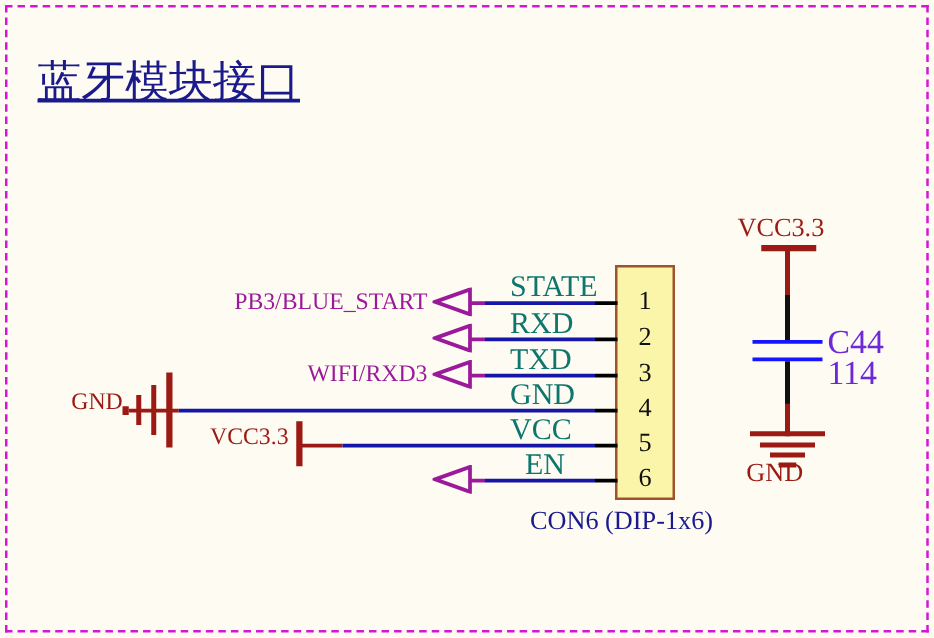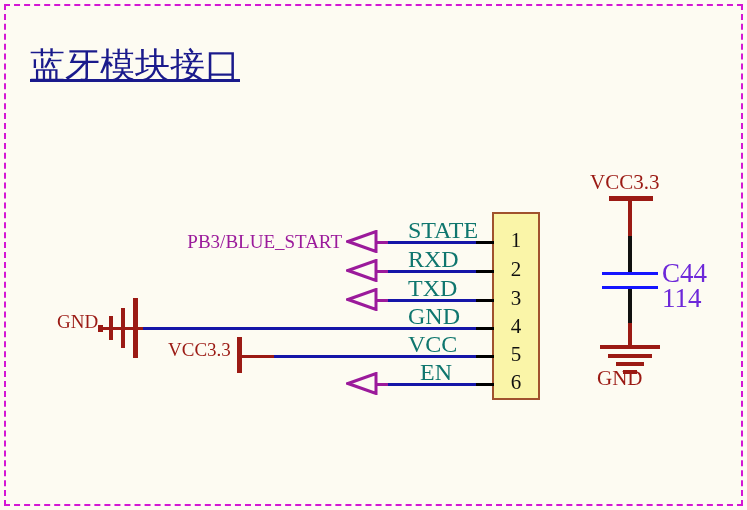--- a/index.html
+++ b/index.html
@@ -73,20 +73,21 @@
 
   <div id="conn-box"></div>
 
   <div class="pin-num" style="top:230px">1</div>
   <div class="pin-num" style="top:259px">2</div>
   <div class="pin-num" style="top:288px">3</div>
   <div class="pin-num" style="top:316px">4</div>
   <div class="pin-num" style="top:344px">5</div>
   <div class="pin-num" style="top:372px">6</div>
 
+  <div class="txt" id="con-caption">CON6 (DIP-1x6)</div>
 
   <div class="pin-name" style="left:408px;top:218px">STATE</div>
   <div class="pin-name" style="left:408px;top:247px">RXD</div>
   <div class="pin-name" style="left:408px;top:276px">TXD</div>
   <div class="pin-name" style="left:408px;top:304px">GND</div>
   <div class="pin-name" style="left:408px;top:332px">VCC</div>
   <div class="pin-name" style="left:420px;top:360px">EN</div>
 
   <div class="wire w-purple" style="left:376px;top:241px;width:12px"></div>
   <div class="wire w-blue" style="left:388px;top:241px;width:88px"></div>
@@ -119,20 +120,21 @@
     <polygon points="2,11.5 30,1.5 30,21.5" fill="none" stroke="#9B1A9B" stroke-width="3"></polygon>
   </svg>
   <svg class="netarrow" style="left:346px;top:288px" width="32" height="23">
     <polygon points="2,11.5 30,1.5 30,21.5" fill="none" stroke="#9B1A9B" stroke-width="3"></polygon>
   </svg>
   <svg class="netarrow" style="left:346px;top:372px" width="32" height="23">
     <polygon points="2,11.5 30,1.5 30,21.5" fill="none" stroke="#9B1A9B" stroke-width="3"></polygon>
   </svg>
 
   <div class="net-text" style="left:136px;top:232px;width:206px">PB3/BLUE_START</div>
+  <div class="net-text" style="left:136px;top:290px;width:206px">WIFI/RXD3</div>
 
   <div>
     <div class="bar" style="left:98px;top:325px;width:5px;height:7px"></div>
     <div class="bar" style="left:109px;top:316px;width:4px;height:24px"></div>
     <div class="bar" style="left:121px;top:308px;width:4px;height:40px"></div>
     <div class="bar" style="left:133px;top:298px;width:5px;height:60px"></div>
   </div>
   <div class="txt" id="gnd-left-label">GND</div>
 
   <div class="bar" style="left:237px;top:337px;width:5px;height:36px"></div>

